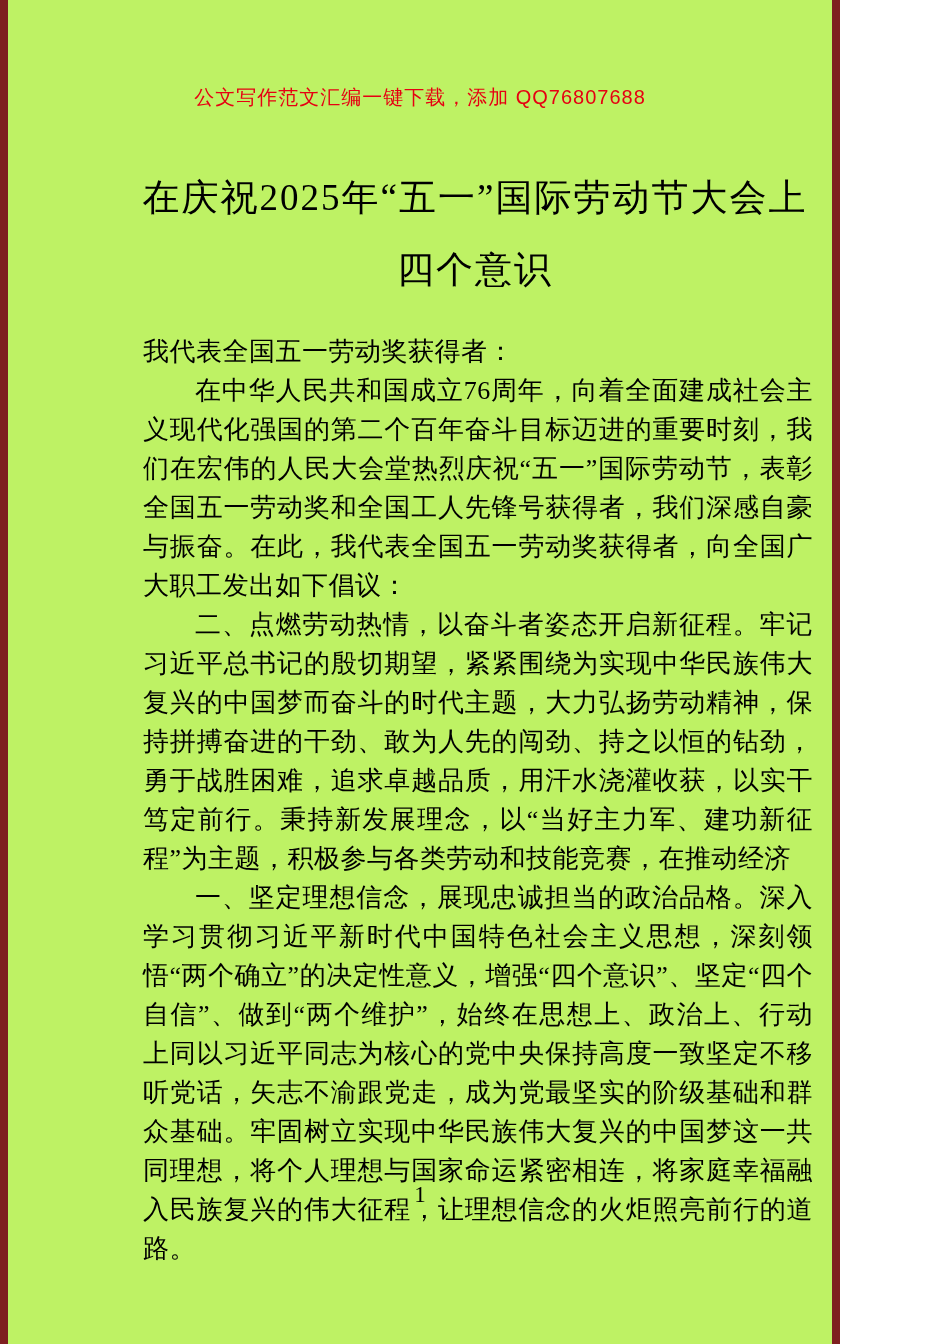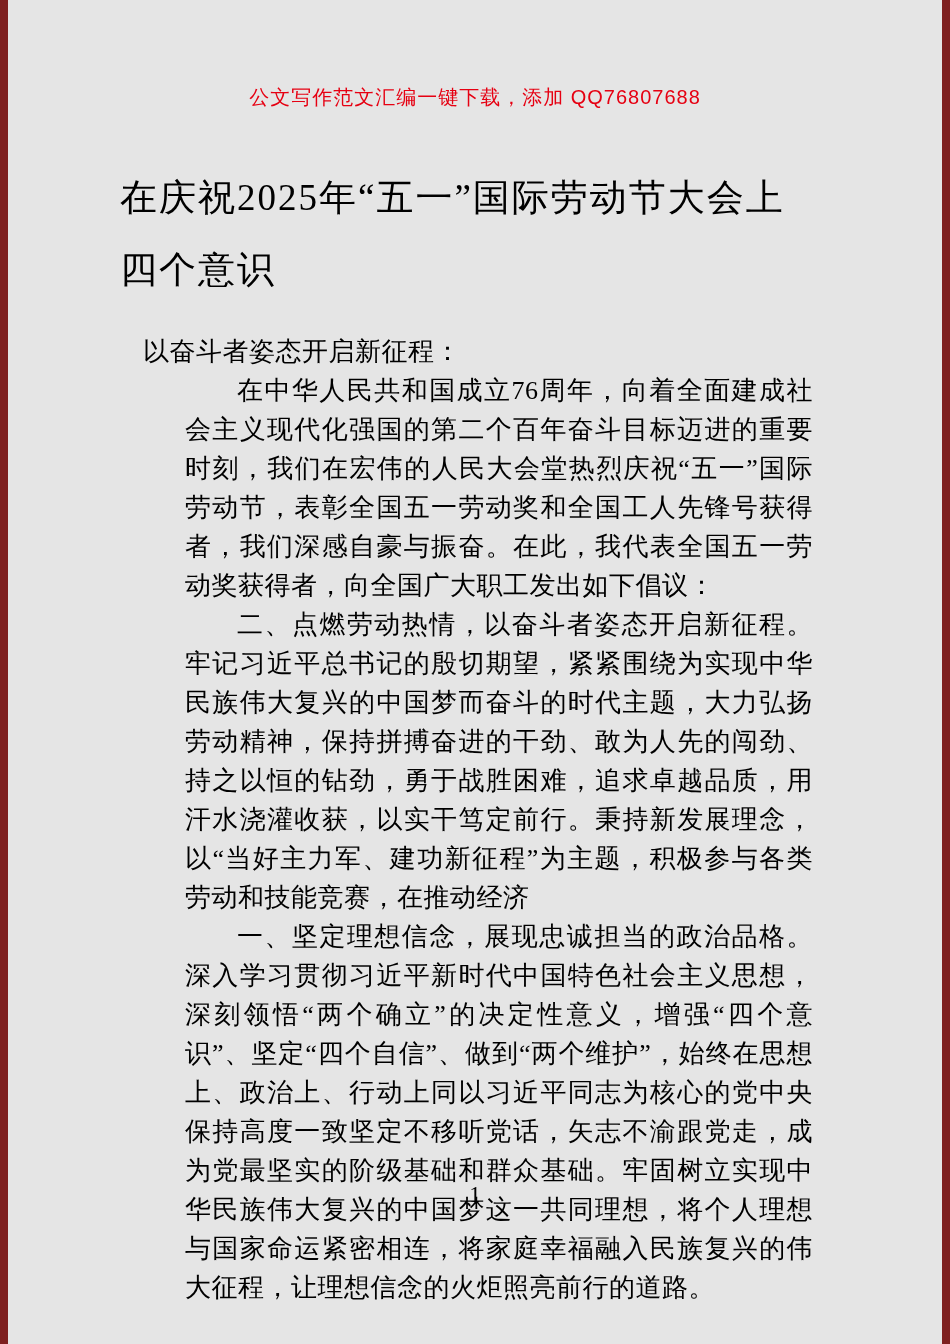--- a/index.html
+++ b/index.html
@@ -9,23 +9,23 @@
   }
   * { margin: 0; padding: 0; box-sizing: border-box; }
   html, body {
     width: 950px;
     background: #ffffff;
     font-family: "Liberation Serif", "DejaVu Serif", serif;
     color: var(--text-black);
   }
   .page {
     position: relative;
-    width: 950px;
+    width: 840px;
     height: 1344px;
-    background: #e5e5e5;
+    background: #bef264;
     overflow: hidden;
   }
   .edge-bar {
     position: absolute;
     top: 0;
     width: 8px;
     height: 1344px;
     background: var(--edge-maroon);
   }
   .edge-bar.left  { left: 0; }
@@ -41,41 +41,41 @@
     font-size: 20px;
     letter-spacing: 1px;
     font-family: "Liberation Sans", "DejaVu Sans", sans-serif;
   }
 
   .doc-title {
     position: absolute;
     top: 162px;
     left: 120px;
     width: 710px;
-    text-align: left;
+    text-align: center;
     font-size: 37px;
     line-height: 72px;
     font-weight: 500;
     letter-spacing: 2px;
     color: #000000;
   }
 
   .doc-body {
     position: absolute;
     top: 332px;
     left: 143px;
     width: 670px;
     font-size: 26px;
     line-height: 39px;
     letter-spacing: 0.5px;
     text-align: justify;
     color: #000000;
   }
   .doc-body p { margin: 0; }
-  .doc-body p.indent { text-indent: 2em; margin-left: 42px; }
+  .doc-body p.indent { text-indent: 2em; }
 
   .page-number {
     position: absolute;
     top: 1182px;
     left: 0;
     width: 100%;
     text-align: center;
     font-size: 23px;
     color: #000000;
   }
@@ -89,21 +89,21 @@
   <div class="edge-bar right"></div>
 
   <div class="header-notice">公文写作范文汇编一键下载，添加 QQ76807688</div>
 
   <div class="doc-title">
     <div>在庆祝2025年“五一”国际劳动节大会上</div>
     <div>四个意识</div>
   </div>
 
   <div class="doc-body">
-    <p>以奋斗者姿态开启新征程：</p>
+    <p>我代表全国五一劳动奖获得者：</p>
     <p class="indent">在中华人民共和国成立76周年，向着全面建成社会主义现代化强国的第二个百年奋斗目标迈进的重要时刻，我们在宏伟的人民大会堂热烈庆祝“五一”国际劳动节，表彰全国五一劳动奖和全国工人先锋号获得者，我们深感自豪与振奋。在此，我代表全国五一劳动奖获得者，向全国广大职工发出如下倡议：</p>
     <p class="indent">二、点燃劳动热情，以奋斗者姿态开启新征程。牢记习近平总书记的殷切期望，紧紧围绕为实现中华民族伟大复兴的中国梦而奋斗的时代主题，大力弘扬劳动精神，保持拼搏奋进的干劲、敢为人先的闯劲、持之以恒的钻劲，勇于战胜困难，追求卓越品质，用汗水浇灌收获，以实干笃定前行。秉持新发展理念，以“当好主力军、建功新征程”为主题，积极参与各类劳动和技能竞赛，在推动经济</p>
     <p class="indent">一、坚定理想信念，展现忠诚担当的政治品格。深入学习贯彻习近平新时代中国特色社会主义思想，深刻领悟“两个确立”的决定性意义，增强“四个意识”、坚定“四个自信”、做到“两个维护”，始终在思想上、政治上、行动上同以习近平同志为核心的党中央保持高度一致坚定不移听党话，矢志不渝跟党走，成为党最坚实的阶级基础和群众基础。牢固树立实现中华民族伟大复兴的中国梦这一共同理想，将个人理想与国家命运紧密相连，将家庭幸福融入民族复兴的伟大征程，让理想信念的火炬照亮前行的道路。</p>
   </div>
 
   <div class="page-number">1</div>
 
 </div>
 
 </body></html>

